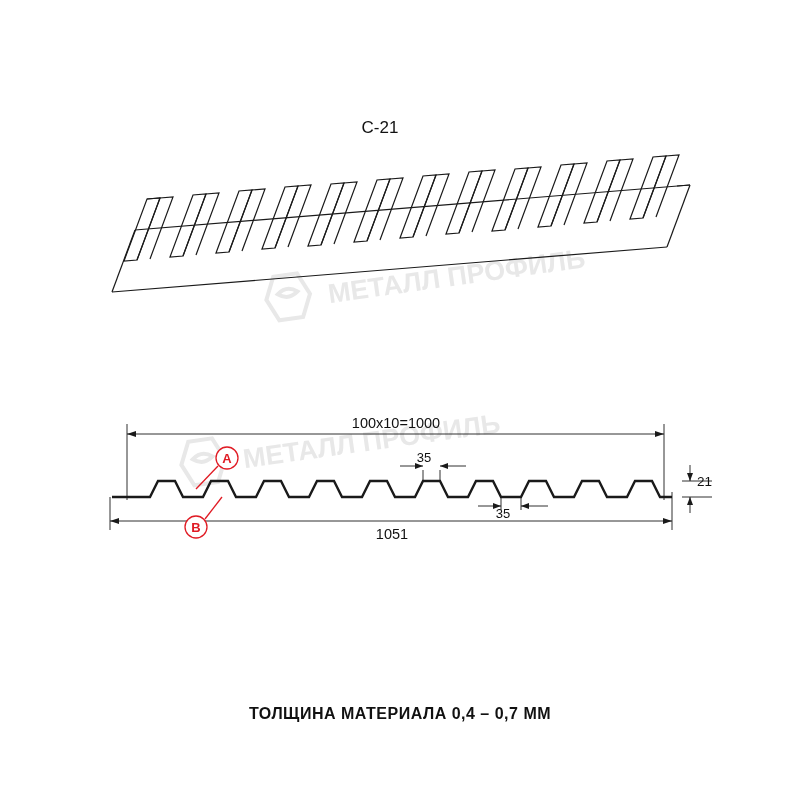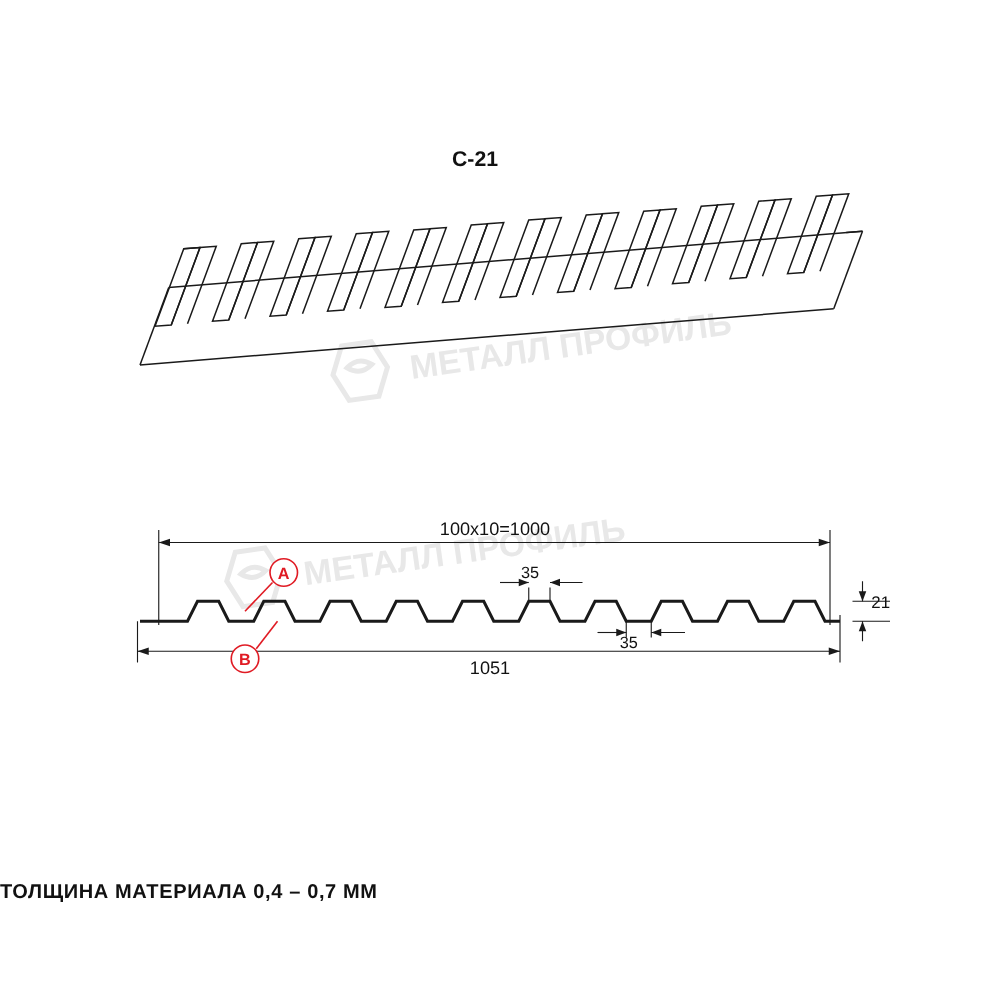--- a/index.html
+++ b/index.html
@@ -31,29 +31,29 @@
     letter-spacing: 1px;
     color: #111111;
   }
   .subtitle {
     position: absolute;
     top: 118px;
     left: 0;
     width: 760px;
     text-align: center;
     font-size: 17px;
-    font-weight: bold;
+    font-weight: normal;
     color: #111111;
   }
   .footer-note {
     position: absolute;
     top: 705px;
     left: 0;
     width: 800px;
-    text-align: left;
+    text-align: center;
     font-size: 16px;
     font-weight: bold;
     letter-spacing: 0.5px;
     color: #111111;
   }
   .svg-layer {
     position: absolute;
     top: 0;
     left: 0;
   }

